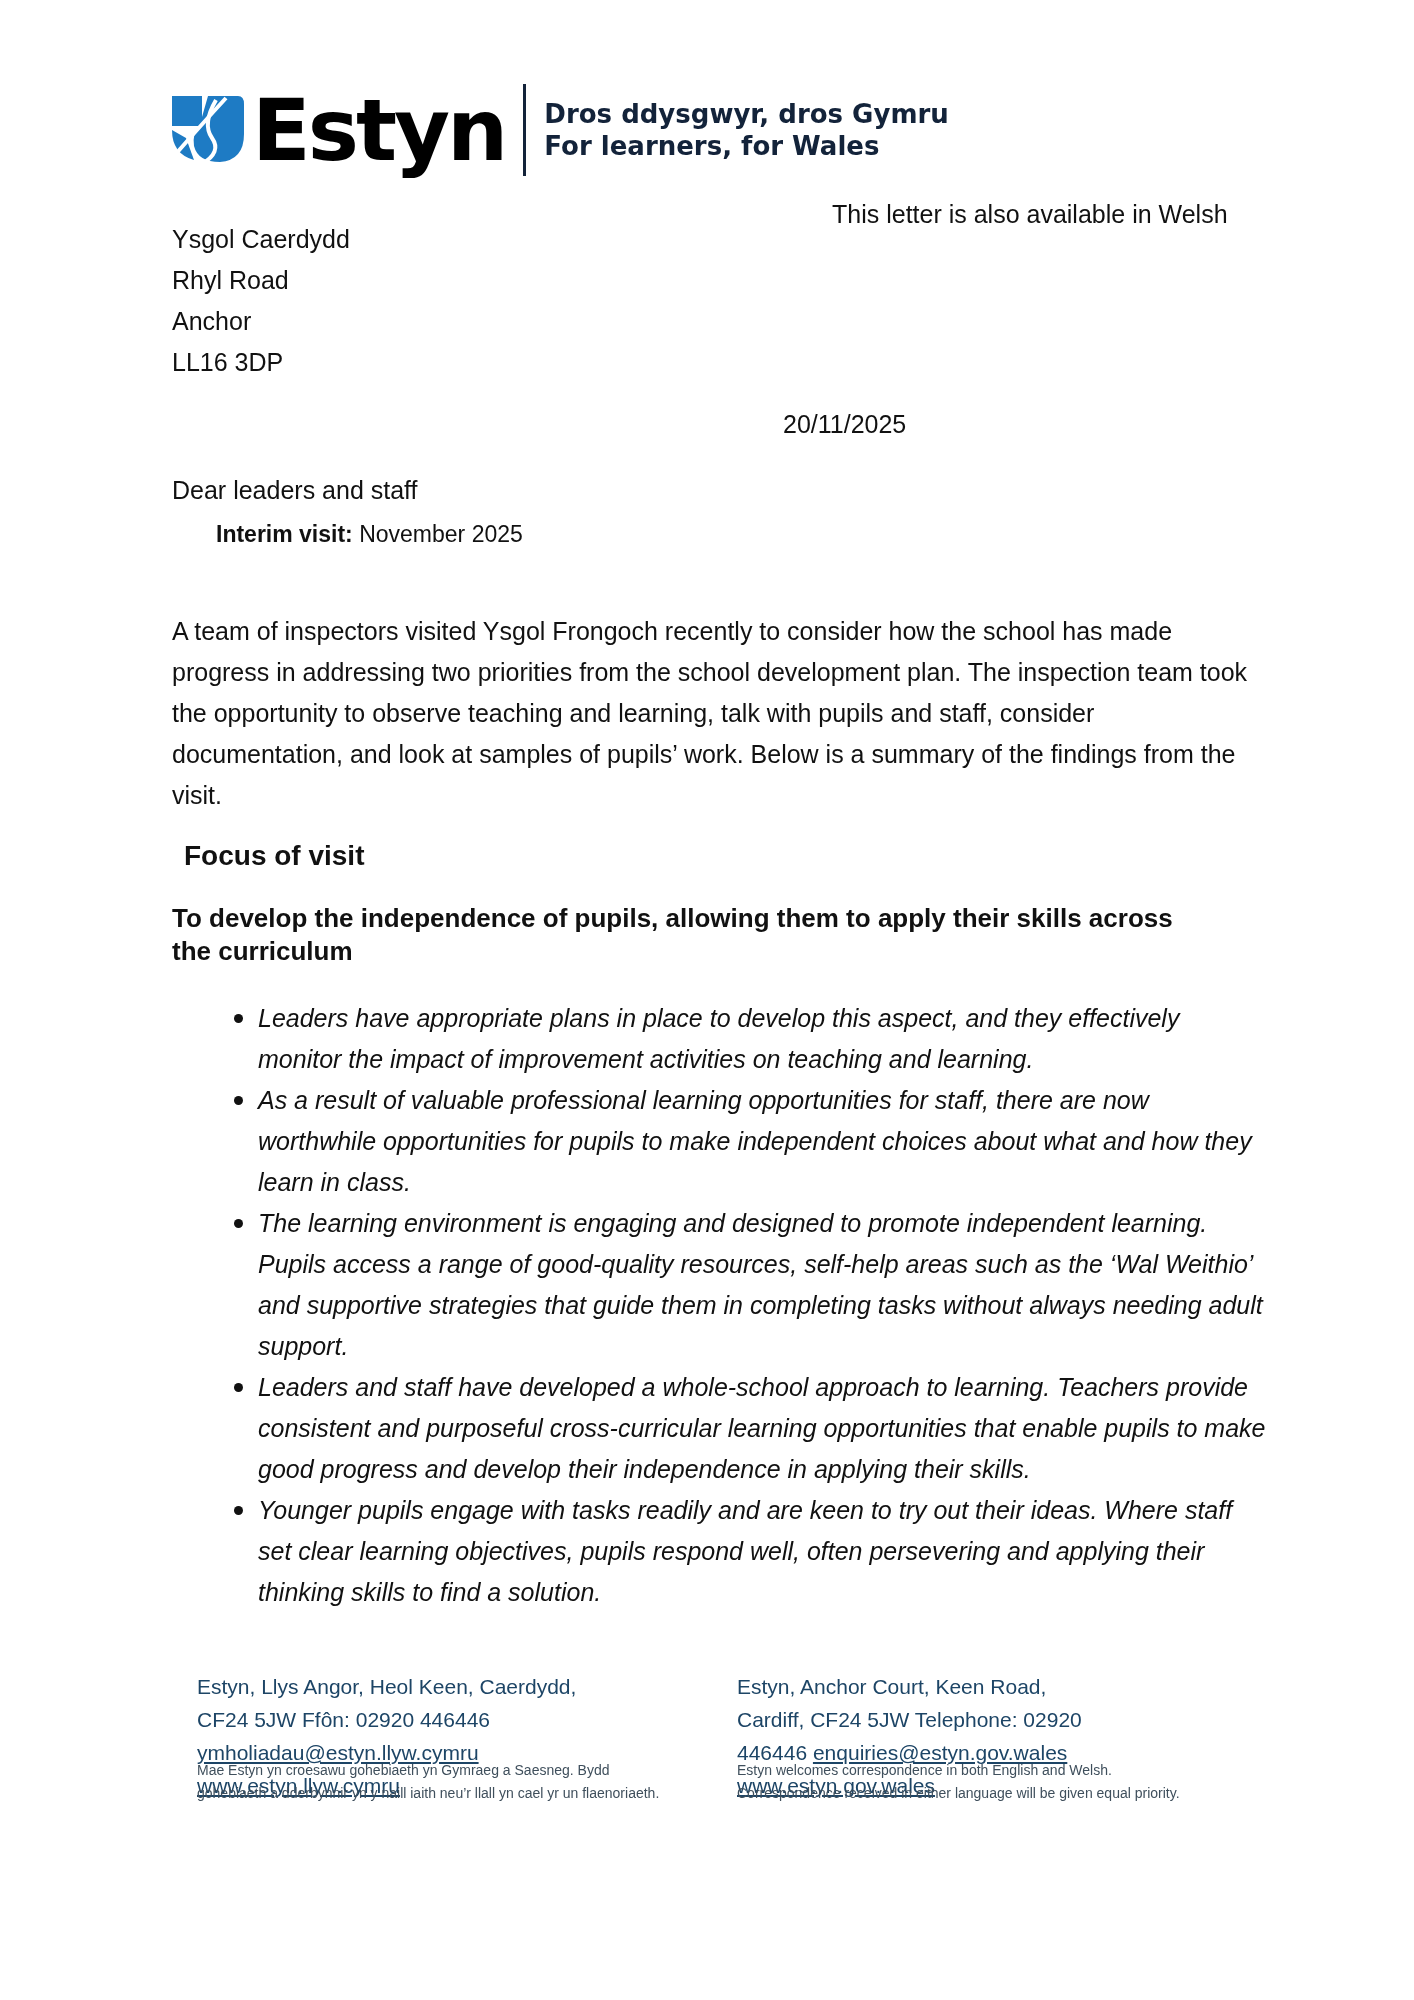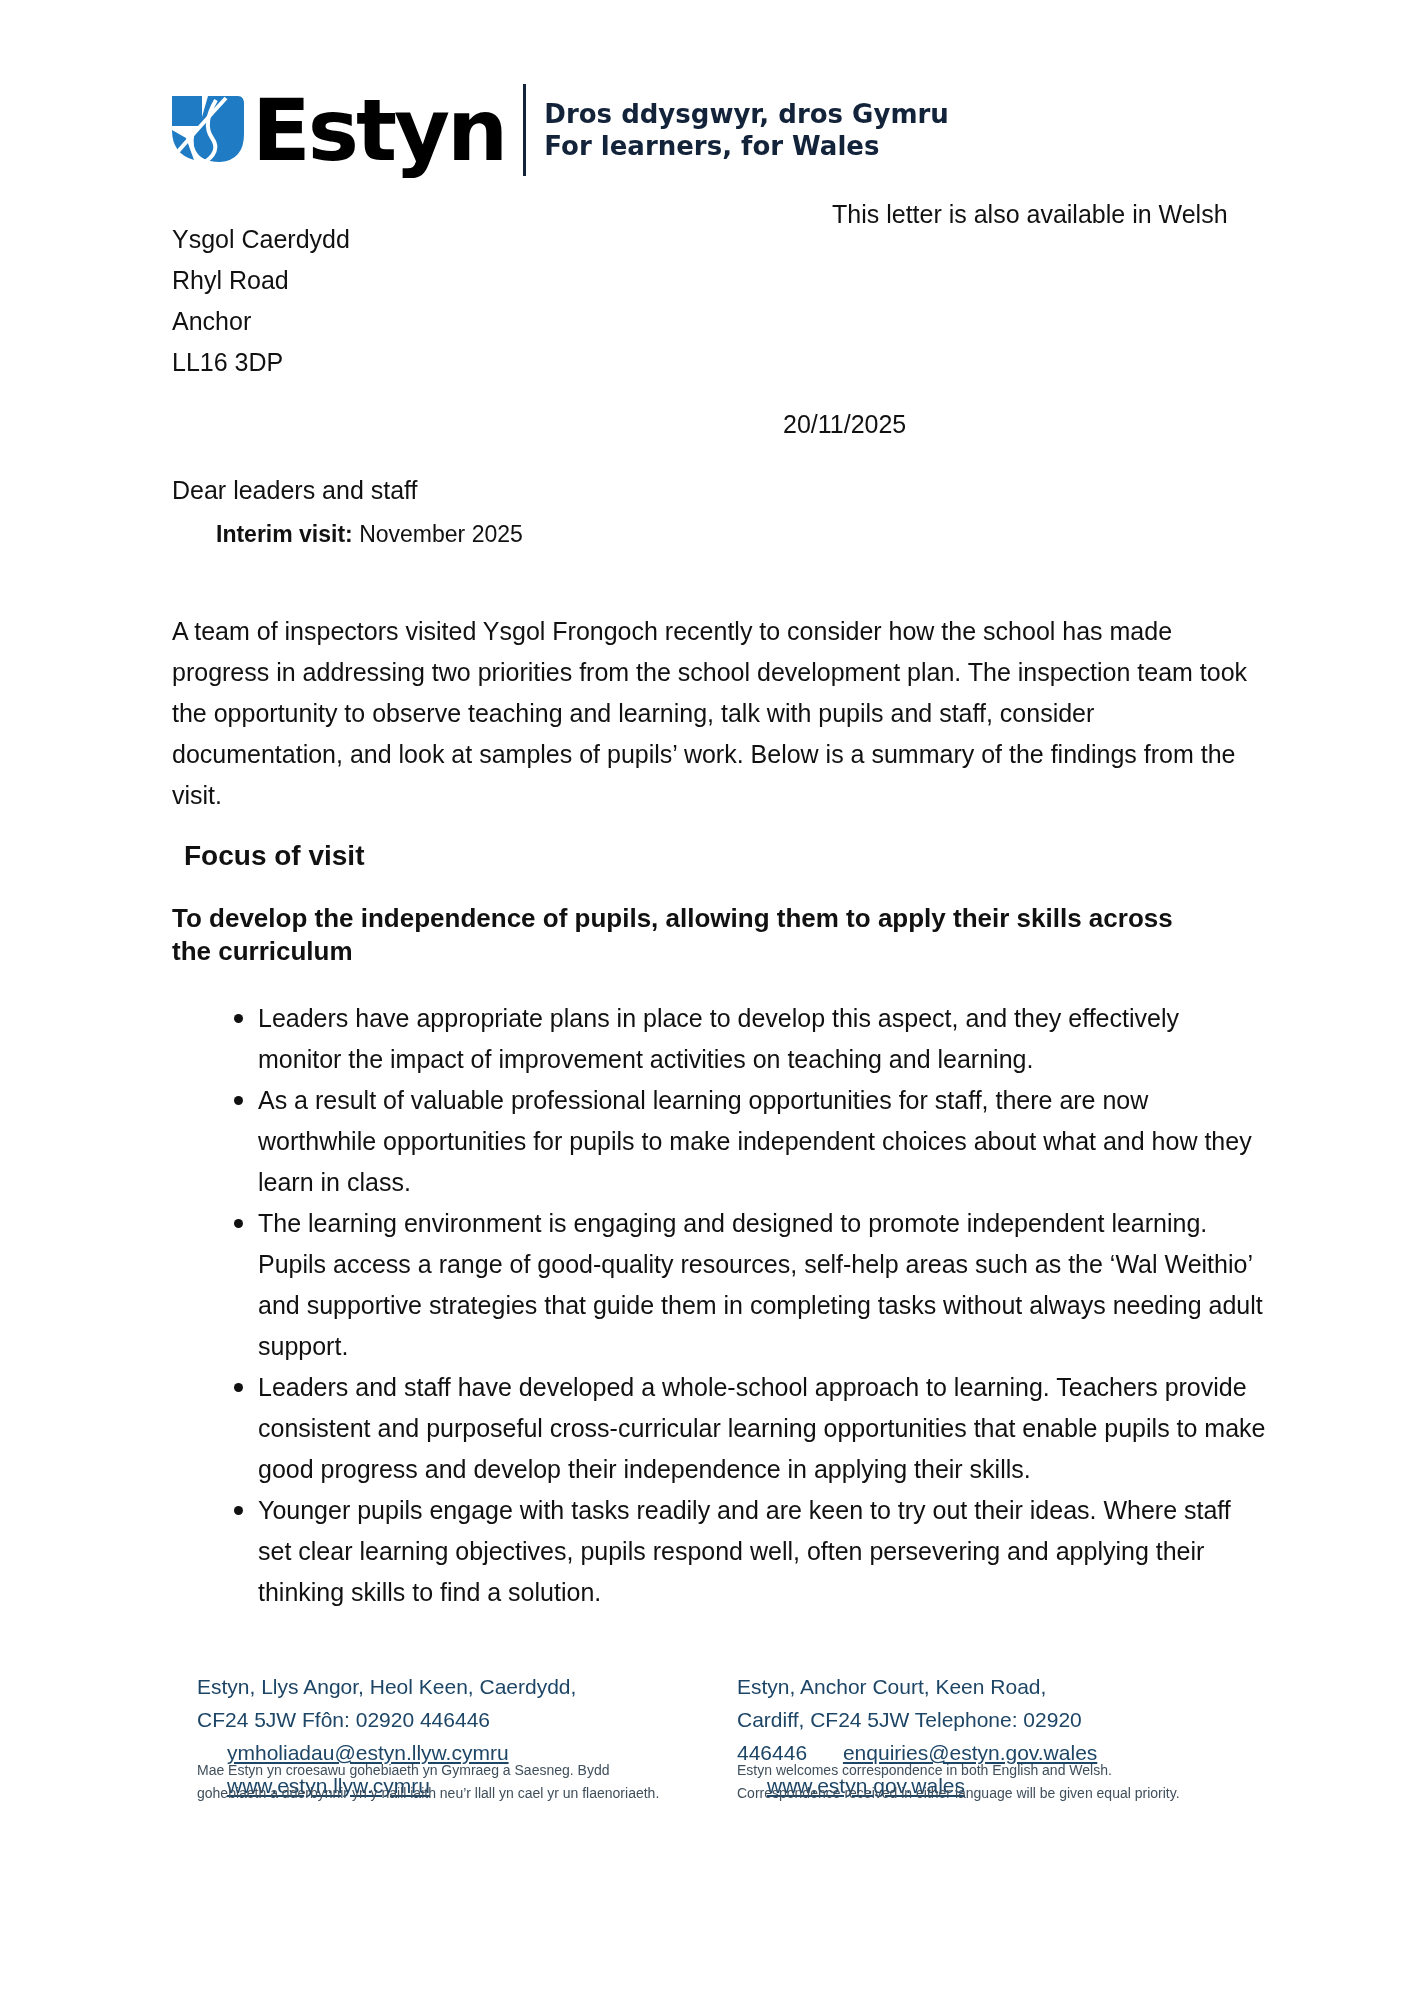--- a/index.html
+++ b/index.html
@@ -17,25 +17,25 @@
   .address { left: 172px; top: 219px; font-size: 25px; line-height: 41px; }
   .date { left: 783px; top: 410px; font-size: 25px; }
   .salutation { left: 172px; top: 476px; font-size: 25px; }
   .interim { left: 172px; top: 521px; font-size: 23px; margin-left: 44px; }
   .interim b { font-weight: bold; }
   .intro { left: 172px; top: 611px; width: 1090px; font-size: 25px; line-height: 41px; }
   .focus { left: 184px; top: 840px; font-size: 28px; font-weight: bold; }
   .priority { left: 172px; top: 902px; width: 1040px; font-size: 26px; font-weight: bold; line-height: 33px; }
   .bullets { left: 228px; top: 998px; width: 1040px; margin: 0; padding: 0; list-style: none;
              font-size: 25px; line-height: 41px; }
-  .bullets li { position: relative; padding-left: 30px; }
+  .bullets li { position: relative; padding-left: 30px; font-style: italic; }
   .bullets li .dot { position: absolute; left: 6px; top: 16px; width: 9px; height: 9px;
                      border-radius: 50%; background: #111; }
   .footer-col { top: 1670px; font-size: 21px; line-height: 33px; color: #1d4566; }
-  .footer-col a { color: #1d4566; text-decoration: underline; margin-left: 30px; }
+  .footer-col a { color: #1d4566; text-decoration: underline; }
   .footer-left { left: 197px; width: 460px; }
   .footer-right { left: 737px; width: 440px; }
   .footer-small { top: 1759px; font-size: 14px; line-height: 23px; color: #3f4f5c; }
   .footer-small.left { left: 197px; width: 470px; }
   .footer-small.right { left: 737px; width: 470px; }
 </style>
 </head>
 <body>
 
 <div class="abs logo">

